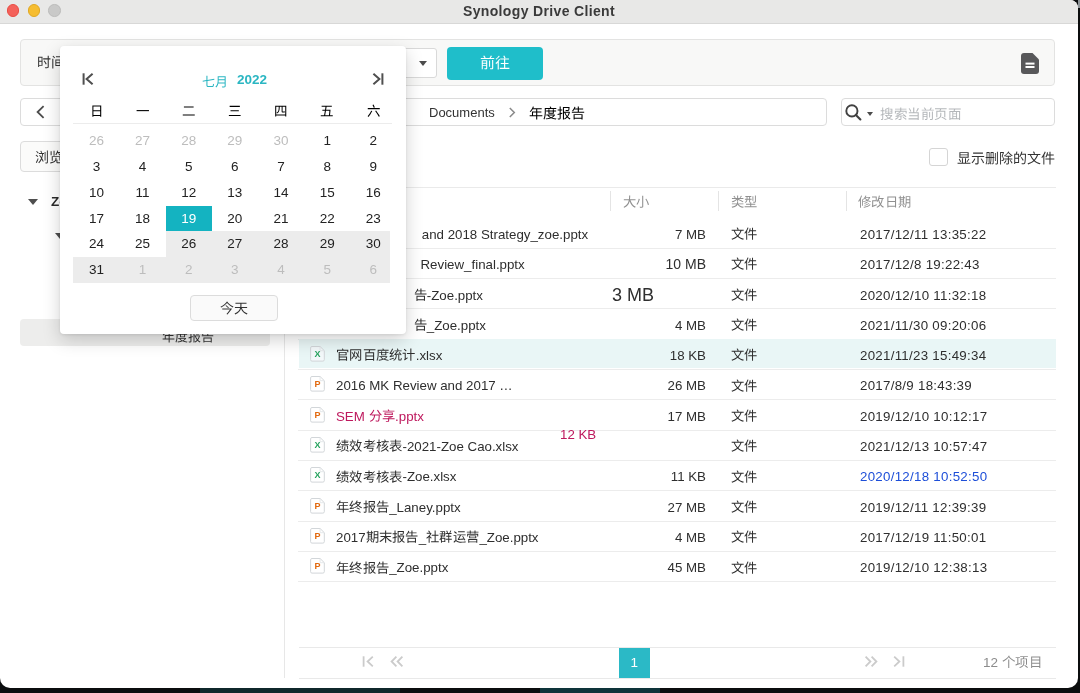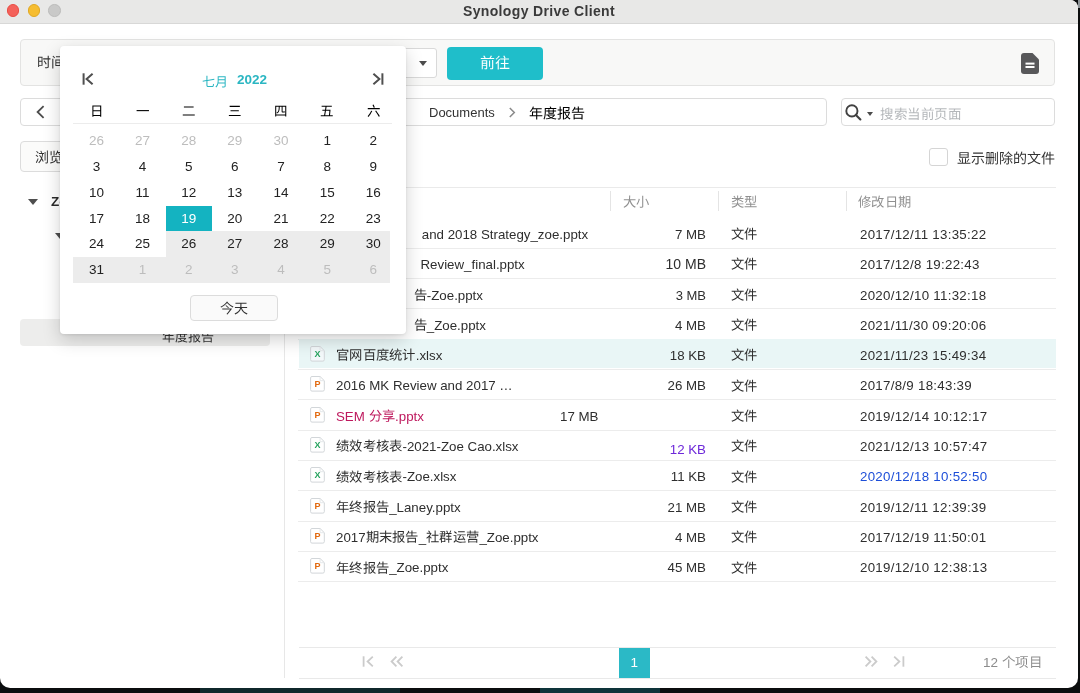--- a/index.html
+++ b/index.html
@@ -248,21 +248,21 @@
       </svg></div>
 <div style="position:absolute;left:860px;top:257.1px;height:15px;line-height:15px;font-size:13.3px;letter-spacing:0.28px;color:#2e2e2e">2017/12/8 19:22:43</div>
 <svg style="position:absolute;left:309.8px;top:285.5px" width="15" height="16" viewBox="0 0 15 16">
       <path fill="#fff" stroke="#d2d6d9" stroke-width="1" d="M2 0.5 H10.1 L14.3 4.7 V13.7 Q14.3 15.1 12.9 15.1 H2 Q0.6 15.1 0.6 13.7 V1.9 Q0.6 0.5 2 0.5 Z"></path>
       <path fill="none" stroke="#e2e5e8" stroke-width="0.9" d="M10.1 0.5 V4.7 H14.3"></path>
       <text x="7.4" y="11.4" text-anchor="middle" font-family="Liberation Sans" font-size="9" font-weight="bold" fill="#e2690f">P</text>
     </svg>
 <div style="position:absolute;left:413.5px;top:287.5px;height:15px;line-height:15px;font-size:13.3px;color:#2e2e2e;white-space:nowrap"><svg class="cj" width="13.3" height="13.3" viewBox="0 0 1000 1000">
         <use href="#u544A"></use>
       </svg>-Zoe.pptx</div>
-<div style="position:absolute;left:560px;top:287.5px;width:146px;height:15px;line-height:15px;font-size:13px;color:#2e2e2e;text-align:right">3 MB</div>
+<div style="position:absolute;left:560px;top:287.5px;width:146px;height:15px;line-height:15px;font-size:18px;color:#2e2e2e;text-align:center">3 MB</div>
 <div style="position:absolute;left:731px;top:287.5px;height:15px;line-height:15px;font-size:13.3px;color:#2e2e2e"><svg class="cj" width="13.3" height="13.3" viewBox="0 0 1000 1000">
         <use href="#u6587"></use>
       </svg><svg class="cj" width="13.3" height="13.3" viewBox="0 0 1000 1000">
         <use href="#u4EF6"></use>
       </svg></div>
 <div style="position:absolute;left:860px;top:287.5px;height:15px;line-height:15px;font-size:13.3px;letter-spacing:0.28px;color:#2e2e2e">2020/12/10 11:32:18</div>
 <svg style="position:absolute;left:309.8px;top:315.8px" width="15" height="16" viewBox="0 0 15 16">
       <path fill="#fff" stroke="#d2d6d9" stroke-width="1" d="M2 0.5 H10.1 L14.3 4.7 V13.7 Q14.3 15.1 12.9 15.1 H2 Q0.6 15.1 0.6 13.7 V1.9 Q0.6 0.5 2 0.5 Z"></path>
       <path fill="none" stroke="#e2e5e8" stroke-width="0.9" d="M10.1 0.5 V4.7 H14.3"></path>
       <text x="7.4" y="11.4" text-anchor="middle" font-family="Liberation Sans" font-size="9" font-weight="bold" fill="#e2690f">P</text>
@@ -318,44 +318,44 @@
 <svg style="position:absolute;left:309.8px;top:406.8px" width="15" height="16" viewBox="0 0 15 16">
       <path fill="#fff" stroke="#d2d6d9" stroke-width="1" d="M2 0.5 H10.1 L14.3 4.7 V13.7 Q14.3 15.1 12.9 15.1 H2 Q0.6 15.1 0.6 13.7 V1.9 Q0.6 0.5 2 0.5 Z"></path>
       <path fill="none" stroke="#e2e5e8" stroke-width="0.9" d="M10.1 0.5 V4.7 H14.3"></path>
       <text x="7.4" y="11.4" text-anchor="middle" font-family="Liberation Sans" font-size="9" font-weight="bold" fill="#e2690f">P</text>
     </svg>
 <div style="position:absolute;left:336px;top:408.8px;height:15px;line-height:15px;font-size:13.3px;color:#be185d;white-space:nowrap">SEM <svg class="cj" width="13.3" height="13.3" viewBox="0 0 1000 1000">
         <use href="#u5206"></use>
       </svg><svg class="cj" width="13.3" height="13.3" viewBox="0 0 1000 1000">
         <use href="#u4EAB"></use>
       </svg>.pptx</div>
-<div style="position:absolute;left:560px;top:408.8px;width:146px;height:15px;line-height:15px;font-size:13.3px;color:#2e2e2e;text-align:left">17 MB</div>
+<div style="position:absolute;left:560px;top:408.8px;width:146px;height:15px;line-height:15px;font-size:13.3px;color:#2e2e2e;text-align:right">17 MB</div>
 <div style="position:absolute;left:731px;top:408.8px;height:15px;line-height:15px;font-size:13.3px;color:#2e2e2e"><svg class="cj" width="13.3" height="13.3" viewBox="0 0 1000 1000">
         <use href="#u6587"></use>
       </svg><svg class="cj" width="13.3" height="13.3" viewBox="0 0 1000 1000">
         <use href="#u4EF6"></use>
       </svg></div>
-<div style="position:absolute;left:860px;top:408.8px;height:15px;line-height:15px;font-size:13.3px;letter-spacing:0.28px;color:#2e2e2e">2019/12/14 10:12:17</div>
+<div style="position:absolute;left:860px;top:408.8px;height:15px;line-height:15px;font-size:13.3px;letter-spacing:0.28px;color:#2e2e2e">2019/12/10 10:12:17</div>
 <svg style="position:absolute;left:309.8px;top:437.1px" width="15" height="16" viewBox="0 0 15 16">
       <path fill="#fff" stroke="#d2d6d9" stroke-width="1" d="M2 0.5 H10.1 L14.3 4.7 V13.7 Q14.3 15.1 12.9 15.1 H2 Q0.6 15.1 0.6 13.7 V1.9 Q0.6 0.5 2 0.5 Z"></path>
       <path fill="none" stroke="#e2e5e8" stroke-width="0.9" d="M10.1 0.5 V4.7 H14.3"></path>
       <text x="7.4" y="11.4" text-anchor="middle" font-family="Liberation Sans" font-size="9" font-weight="bold" fill="#27a35f">X</text>
     </svg>
 <div style="position:absolute;left:336px;top:439.1px;height:15px;line-height:15px;font-size:13.3px;color:#2e2e2e;white-space:nowrap"><svg class="cj" width="13.3" height="13.3" viewBox="0 0 1000 1000">
         <use href="#u7EE9"></use>
       </svg><svg class="cj" width="13.3" height="13.3" viewBox="0 0 1000 1000">
         <use href="#u6548"></use>
       </svg><svg class="cj" width="13.3" height="13.3" viewBox="0 0 1000 1000">
         <use href="#u8003"></use>
       </svg><svg class="cj" width="13.3" height="13.3" viewBox="0 0 1000 1000">
         <use href="#u6838"></use>
       </svg><svg class="cj" width="13.3" height="13.3" viewBox="0 0 1000 1000">
         <use href="#u8868"></use>
       </svg>-2021-Zoe Cao.xlsx</div>
-<div style="position:absolute;left:560px;top:442px;width:146px;height:15px;line-height:15px;font-size:13.3px;color:#6d28d9;text-align:right">12 KB</div>
+<div style="position:absolute;left:560px;top:427px;width:146px;height:15px;line-height:15px;font-size:13.3px;color:#be185d;text-align:left">12 KB</div>
 <div style="position:absolute;left:731px;top:439.1px;height:15px;line-height:15px;font-size:13.3px;color:#2e2e2e"><svg class="cj" width="13.3" height="13.3" viewBox="0 0 1000 1000">
         <use href="#u6587"></use>
       </svg><svg class="cj" width="13.3" height="13.3" viewBox="0 0 1000 1000">
         <use href="#u4EF6"></use>
       </svg></div>
 <div style="position:absolute;left:860px;top:439.1px;height:15px;line-height:15px;font-size:13.3px;letter-spacing:0.28px;color:#2e2e2e">2021/12/13 10:57:47</div>
 <svg style="position:absolute;left:309.8px;top:467.4px" width="15" height="16" viewBox="0 0 15 16">
       <path fill="#fff" stroke="#d2d6d9" stroke-width="1" d="M2 0.5 H10.1 L14.3 4.7 V13.7 Q14.3 15.1 12.9 15.1 H2 Q0.6 15.1 0.6 13.7 V1.9 Q0.6 0.5 2 0.5 Z"></path>
       <path fill="none" stroke="#e2e5e8" stroke-width="0.9" d="M10.1 0.5 V4.7 H14.3"></path>
       <text x="7.4" y="11.4" text-anchor="middle" font-family="Liberation Sans" font-size="9" font-weight="bold" fill="#27a35f">X</text>
@@ -385,21 +385,21 @@
     </svg>
 <div style="position:absolute;left:336px;top:499.8px;height:15px;line-height:15px;font-size:13.3px;color:#2e2e2e;white-space:nowrap"><svg class="cj" width="13.3" height="13.3" viewBox="0 0 1000 1000">
         <use href="#u5E74"></use>
       </svg><svg class="cj" width="13.3" height="13.3" viewBox="0 0 1000 1000">
         <use href="#u7EC8"></use>
       </svg><svg class="cj" width="13.3" height="13.3" viewBox="0 0 1000 1000">
         <use href="#u62A5"></use>
       </svg><svg class="cj" width="13.3" height="13.3" viewBox="0 0 1000 1000">
         <use href="#u544A"></use>
       </svg>_Laney.pptx</div>
-<div style="position:absolute;left:560px;top:499.8px;width:146px;height:15px;line-height:15px;font-size:13.3px;color:#2e2e2e;text-align:right">21 MB</div>
+<div style="position:absolute;left:560px;top:499.8px;width:146px;height:15px;line-height:15px;font-size:13.3px;color:#2e2e2e;text-align:right">27 MB</div>
 <div style="position:absolute;left:731px;top:499.8px;height:15px;line-height:15px;font-size:13.3px;color:#2e2e2e"><svg class="cj" width="13.3" height="13.3" viewBox="0 0 1000 1000">
         <use href="#u6587"></use>
       </svg><svg class="cj" width="13.3" height="13.3" viewBox="0 0 1000 1000">
         <use href="#u4EF6"></use>
       </svg></div>
 <div style="position:absolute;left:860px;top:499.8px;height:15px;line-height:15px;font-size:13.3px;letter-spacing:0.28px;color:#2e2e2e">2019/12/11 12:39:39</div>
 <svg style="position:absolute;left:309.8px;top:528.1px" width="15" height="16" viewBox="0 0 15 16">
       <path fill="#fff" stroke="#d2d6d9" stroke-width="1" d="M2 0.5 H10.1 L14.3 4.7 V13.7 Q14.3 15.1 12.9 15.1 H2 Q0.6 15.1 0.6 13.7 V1.9 Q0.6 0.5 2 0.5 Z"></path>
       <path fill="none" stroke="#e2e5e8" stroke-width="0.9" d="M10.1 0.5 V4.7 H14.3"></path>
       <text x="7.4" y="11.4" text-anchor="middle" font-family="Liberation Sans" font-size="9" font-weight="bold" fill="#e2690f">P</text>

